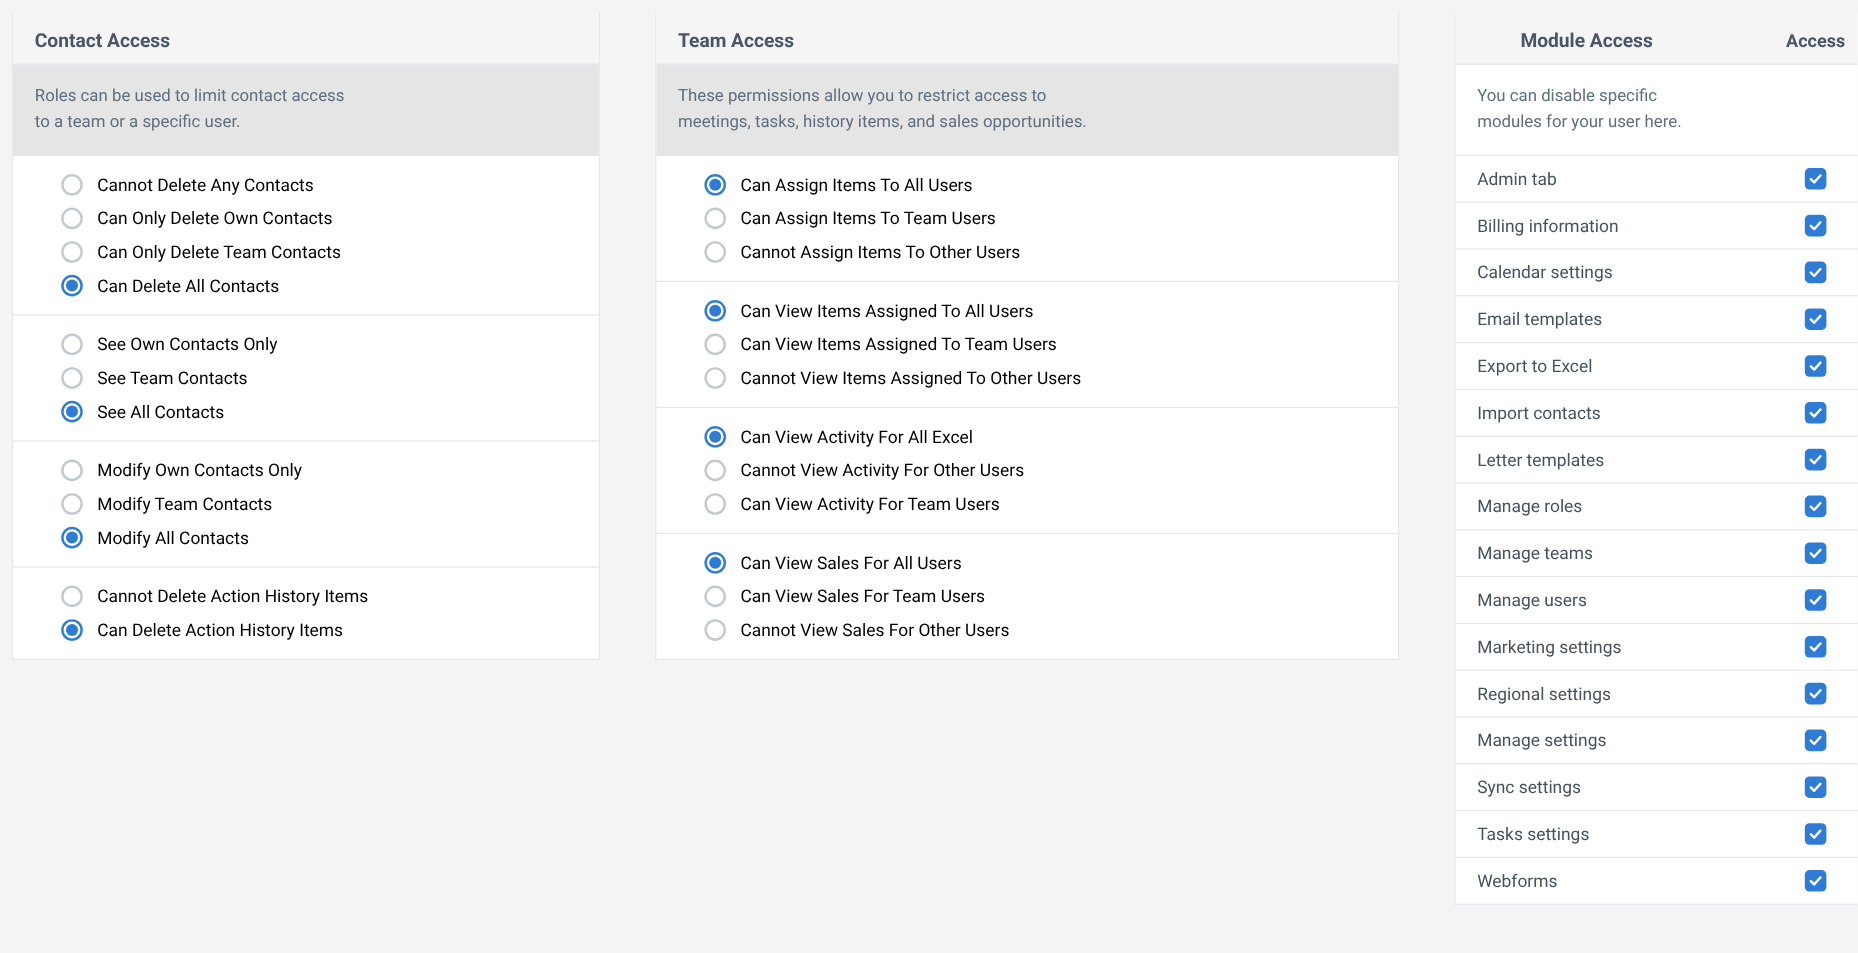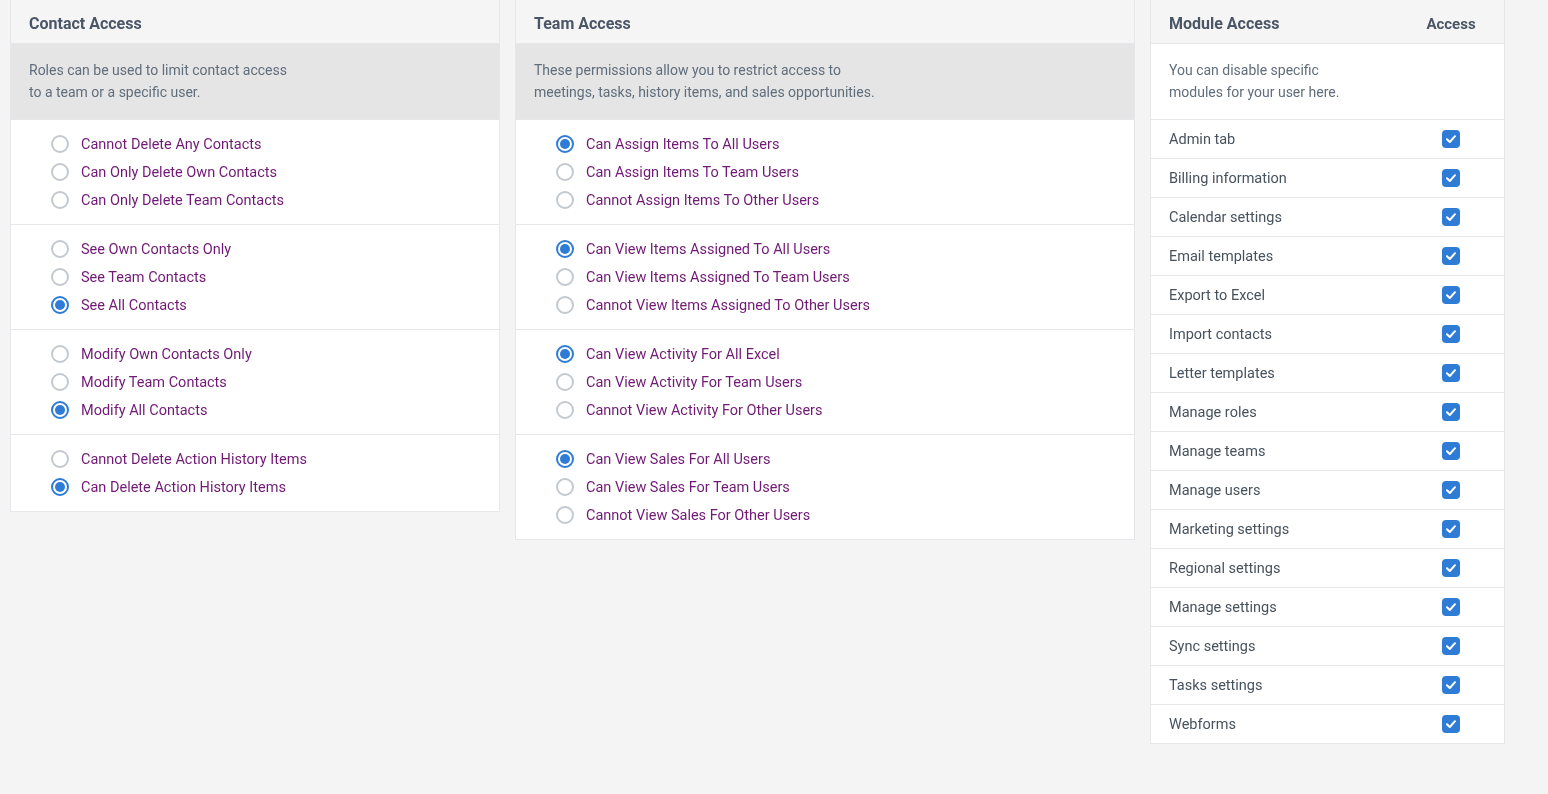--- a/index.html
+++ b/index.html
@@ -4,22 +4,22 @@
 <style>
   * { box-sizing: border-box; margin: 0; padding: 0; }
   body {
     font-family: -apple-system, BlinkMacSystemFont, "Segoe UI", Roboto, Helvetica, Arial, sans-serif;
     background: #f4f4f4;
     color: #34495e;
     font-size: 14px;
   }
   .wrap {
     display: flex;
-    gap: 15px;
-    padding: 0 10px;
+    gap: 46px;
+    padding: 10px 10px;
     align-items: flex-start;
   }
   .panel {
     background: #fff;
     border: 1px solid #e5e7eb;
     border-top: none;
     flex: 0 0 auto;
   }
   .panel-contact { width: 490px; }
   .panel-team { width: 620px; }
@@ -71,37 +71,38 @@
   .radio-circle.selected::after {
     content: "";
     position: absolute;
     left: 50%; top: 50%;
     width: 10px; height: 10px;
     margin-left: -5px; margin-top: -5px;
     background: #2e7cd6;
     border-radius: 50%;
   }
   .radio-label {
-    color: #701a75;
+    color: #000000;
     font-size: 14.5px;
   }
 
   
   .mod-header {
     display: flex;
     align-items: center;
     background: #f5f5f5;
     border-bottom: 1px solid #e5e7eb;
     padding: 14px 18px 10px 18px;
   }
   .mod-header .col-name {
     flex: 1;
     font-size: 16px;
     font-weight: 700;
     color: #4a5565;
+    margin-left: 36px;
   }
   .mod-header .col-access {
     font-size: 15px;
     font-weight: 700;
     color: #4a5565;
     width: 70px;
     text-align: center;
   }
   .mod-desc {
     padding: 16px 18px;
@@ -159,20 +160,24 @@
             <span class="radio-label">Cannot Delete Any Contacts</span>
           </div>
           <div class="radio-row">
             <span class="radio-circle"></span>
             <span class="radio-label">Can Only Delete Own Contacts</span>
           </div>
           <div class="radio-row">
             <span class="radio-circle"></span>
             <span class="radio-label">Can Only Delete Team Contacts</span>
           </div>
+          <div class="radio-row">
+            <span class="radio-circle selected"></span>
+            <span class="radio-label">Can Delete All Contacts</span>
+          </div>
         </div>
         <div class="radio-group">
           <div class="radio-row">
             <span class="radio-circle"></span>
             <span class="radio-label">See Own Contacts Only</span>
           </div>
           <div class="radio-row">
             <span class="radio-circle"></span>
             <span class="radio-label">See Team Contacts</span>
           </div>
@@ -245,25 +250,25 @@
             <span class="radio-label">Cannot View Items Assigned To Other Users</span>
           </div>
         </div>
         <div class="radio-group">
           <div class="radio-row">
             <span class="radio-circle selected"></span>
             <span class="radio-label">Can View Activity For All Excel</span>
           </div>
           <div class="radio-row">
             <span class="radio-circle"></span>
+            <span class="radio-label">Cannot View Activity For Other Users</span>
+          </div>
+          <div class="radio-row">
+            <span class="radio-circle"></span>
             <span class="radio-label">Can View Activity For Team Users</span>
-          </div>
-          <div class="radio-row">
-            <span class="radio-circle"></span>
-            <span class="radio-label">Cannot View Activity For Other Users</span>
           </div>
         </div>
         <div class="radio-group">
           <div class="radio-row">
             <span class="radio-circle selected"></span>
             <span class="radio-label">Can View Sales For All Users</span>
           </div>
           <div class="radio-row">
             <span class="radio-circle"></span>
             <span class="radio-label">Can View Sales For Team Users</span>

